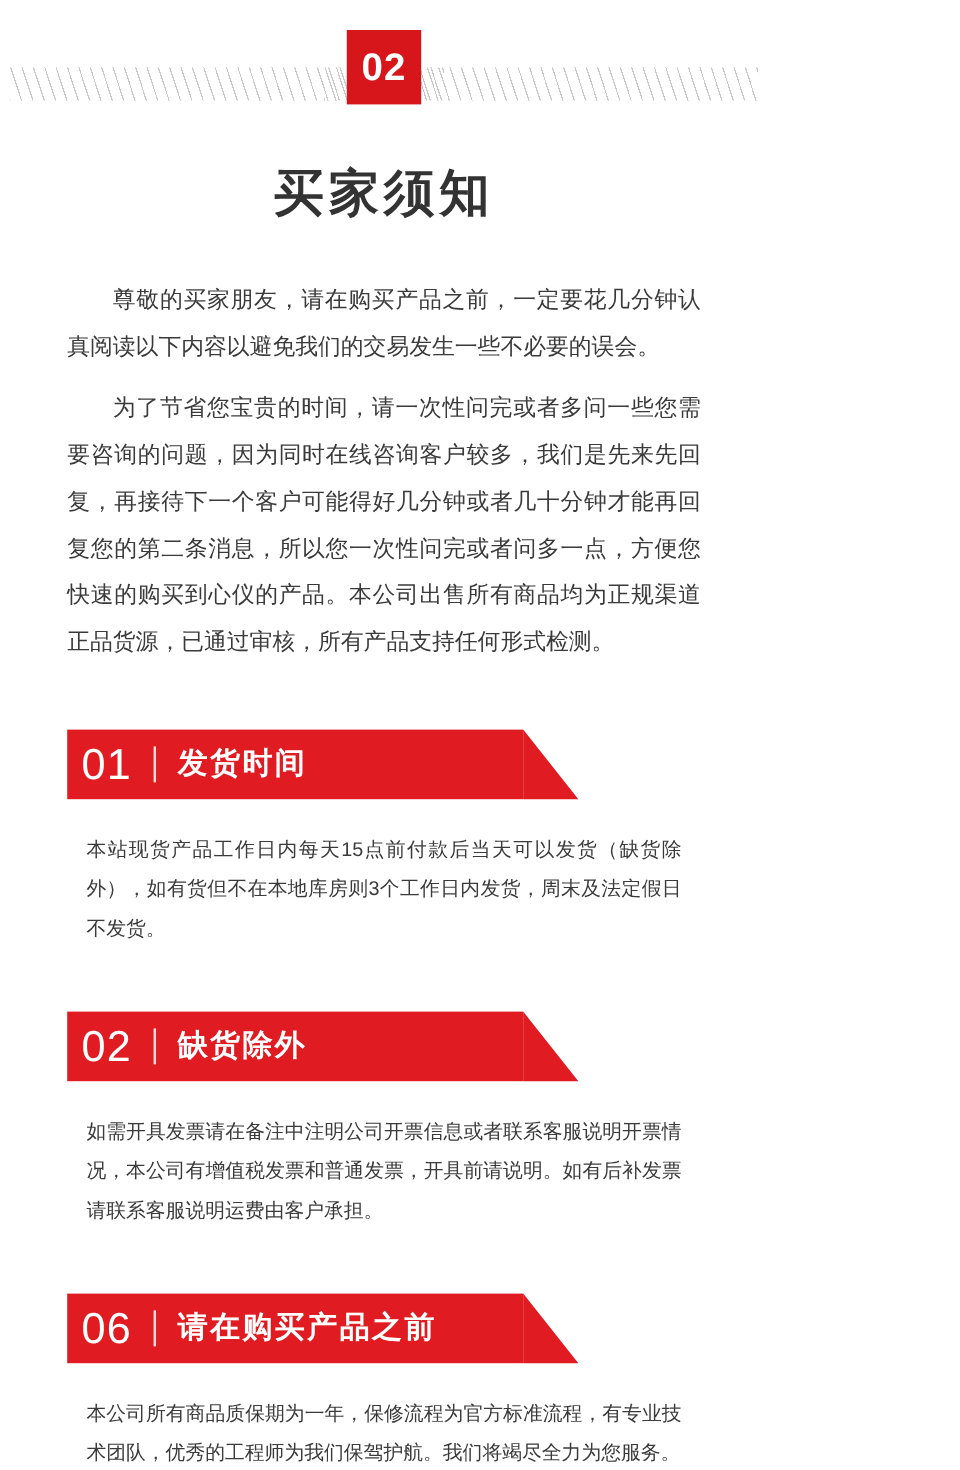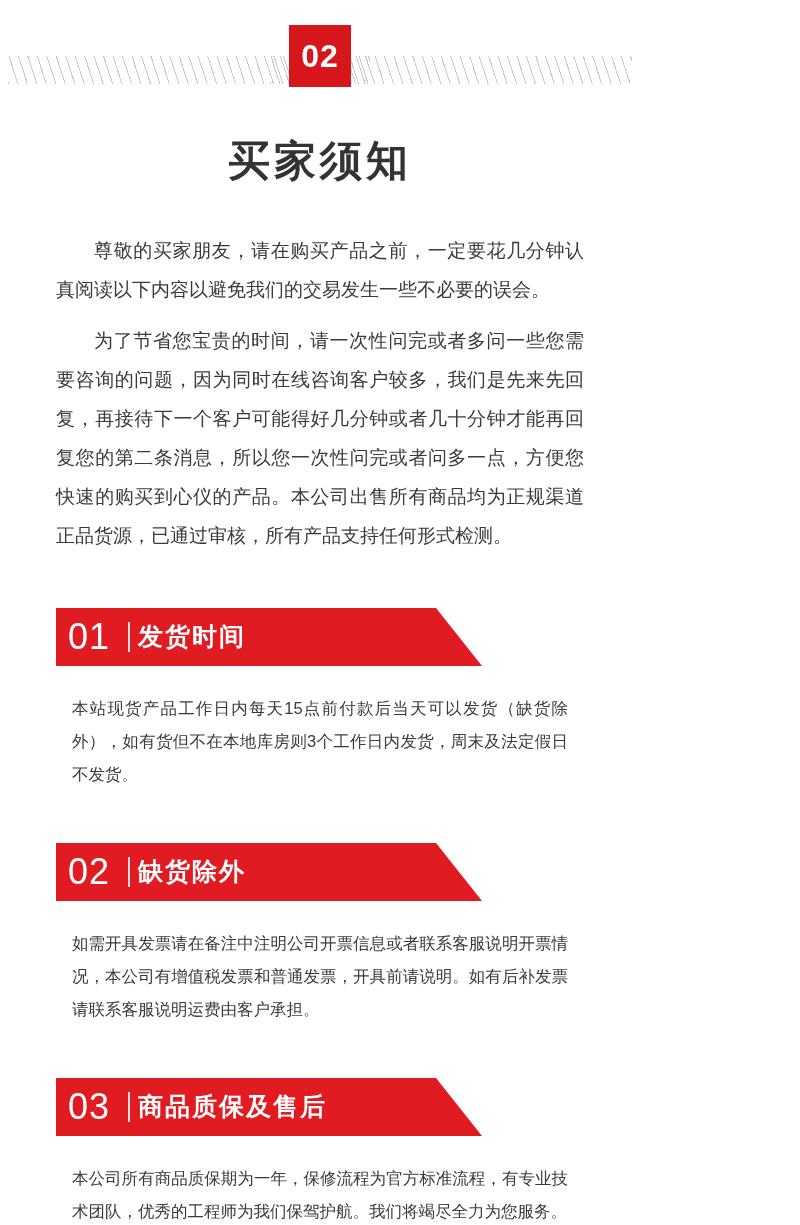--- a/index.html
+++ b/index.html
@@ -136,21 +136,21 @@
   }
   .ribbon-sep {
     width: 2px;
     height: 30px;
     background: rgba(255,255,255,0.85);
   }
   .ribbon-label {
     font-size: 25px;
     font-weight: bold;
     letter-spacing: 2px;
-    padding-left: 8px;
+    padding-left: 18px;
     line-height: 1;
   }
 
   .block-body {
     margin: 26px 56px 0 56px;
   }
   .block-body p {
     margin: 16px;
     font-size: 16.5px;
     line-height: 2.0;
@@ -202,23 +202,23 @@
       <span class="ribbon-label">缺货除外</span>
     </div>
     <div class="block-body">
       <p>如需开具发票请在备注中注明公司开票信息或者联系客服说明开票情况，本公司有增值税发票和普通发票，开具前请说明。如有后补发票请联系客服说明运费由客户承担。</p>
     </div>
   </div>
 
   <div class="block">
     <div class="ribbon">
       <span class="shadow-tail"></span>
-      <span class="ribbon-num">03</span>
+      <span class="ribbon-num">06</span>
       <span class="ribbon-sep"></span>
-      <span class="ribbon-label">商品质保及售后</span>
+      <span class="ribbon-label">请在购买产品之前</span>
     </div>
     <div class="block-body">
       <p>本公司所有商品质保期为一年，保修流程为官方标准流程，有专业技术团队，优秀的工程师为我们保驾护航。我们将竭尽全力为您服务。</p>
     </div>
   </div>
 
   <div class="bottom-pad"></div>
 </div>
 
 </body></html>

